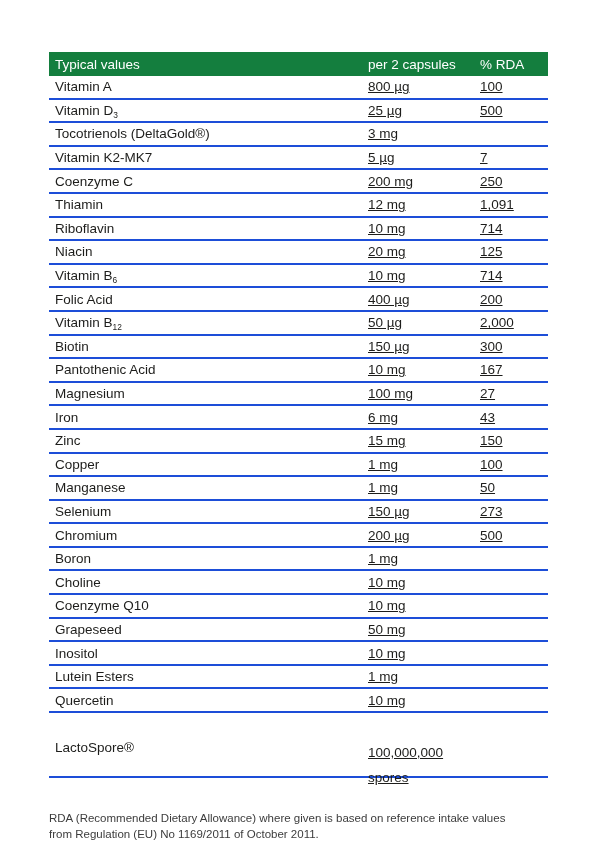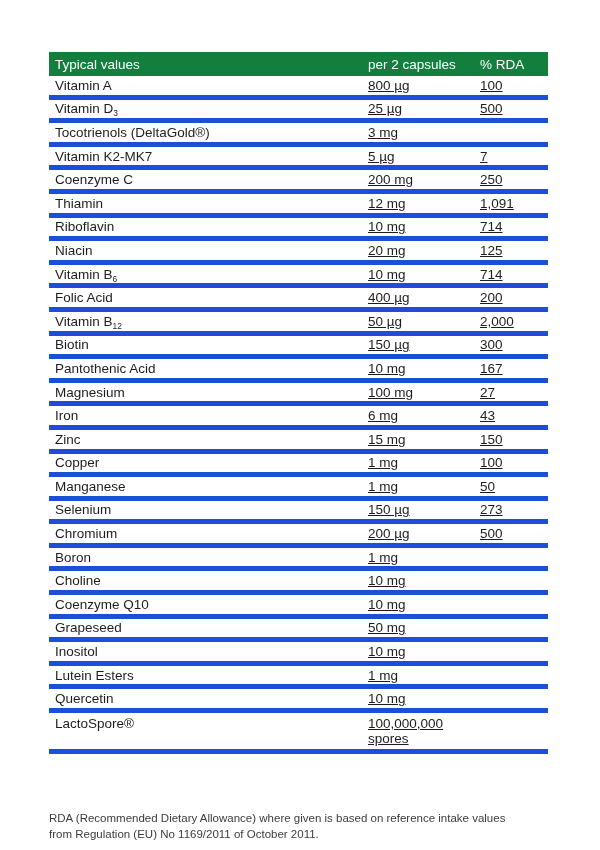--- a/index.html
+++ b/index.html
@@ -29,33 +29,34 @@
     color: #ffffff;
     font-weight: 400;
     font-size: 13.5px;
   }
   .thead .c1 { padding-left: 6px; }
   .row {
     display: grid;
     grid-template-columns: 319px 112px 1fr;
     height: 23.6px;
     box-sizing: border-box;
-    border-bottom: 5px solid #1d4ed8;
+    border-bottom: 2px solid #1d4ed8;
     align-items: center;
     font-size: 13.5px;
     color: #1d1d1b;
   }
   .row .c1 { padding-left: 6px; white-space: nowrap; }
   .row .c2, .row .c3 { white-space: nowrap; text-decoration: underline; }
   .row.tall {
     height: 41px;
     align-items: start;
     padding-top: 3px;
-  }
-  .row.tall .c2 { line-height: 15px; white-space: normal; }
+    margin-top: 24px;
+  }
+  .row.tall .c2 { line-height: 25px; white-space: normal; }
   sub.chem {
     font-size: 0.62em;
     vertical-align: -0.3em;
     line-height: 0;
   }
   .footnote {
     position: absolute;
     left: 49px;
     top: 811px;
     width: 476px;

